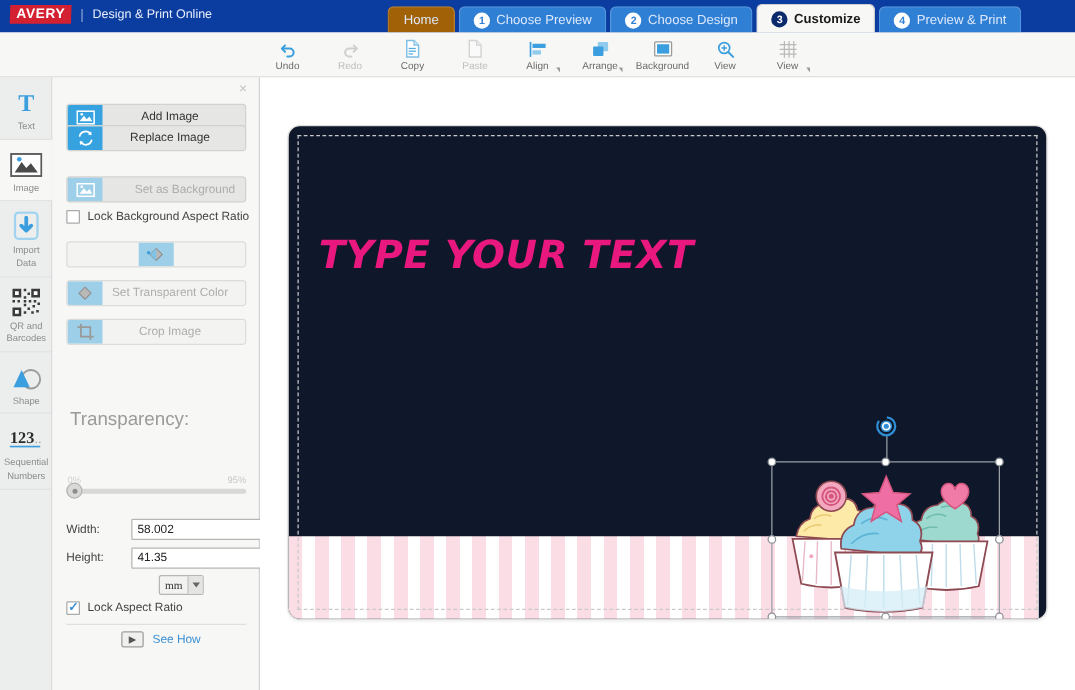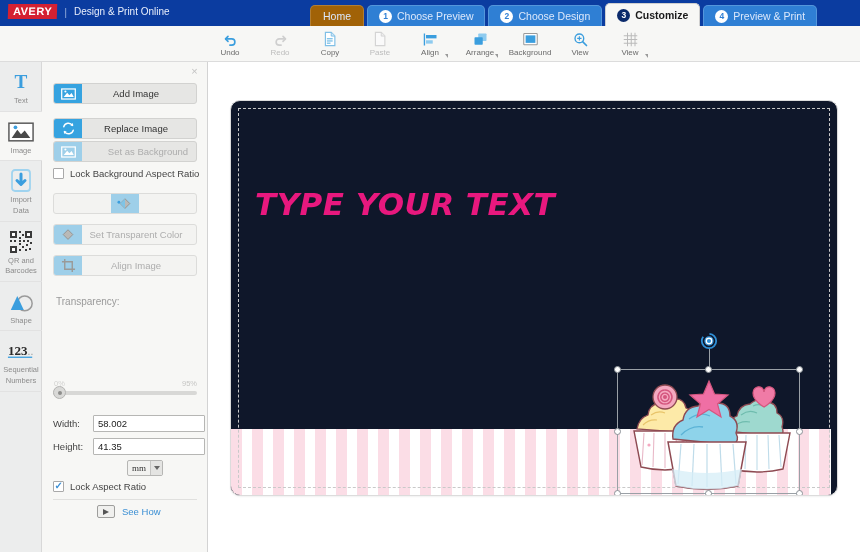--- a/index.html
+++ b/index.html
@@ -105,36 +105,36 @@
   .chkbox {
     width: 11px; height: 11px; border: 1px solid #a9a9a9; background: #fff;
     border-radius: 1px; flex: 0 0 auto; position: relative;
   }
   .chkbox.checked::after {
     content: "✓"; position: absolute; left: 0.5px; top: -2.5px;
     font-size: 10px; color: #3b8fd4; font-weight: bold;
   }
   .chk-label { font-size: 9.5px; color: #444; }
 
-  .ptext { position: absolute; font-size: 10px; color: #9a9a9a; }
+  .ptext { position: absolute; font-size: 15px; color: #9a9a9a; margin-top: 31px; }
 
   .slider-wrap { position: absolute; left: 11px; top: 322px; width: 144px; }
   .slider-track { position: absolute; left: 0; top: 7px; width: 144px; height: 4px; background: #d8d8d6; border-radius: 2px; }
   .slider-knob {
     position: absolute; left: 0px; top: 2px; width: 13px; height: 13px; border-radius: 50%;
     background: #d9d9d7; border: 1px solid #b4b4b2; cursor: pointer;
   }
   .slider-knob::after {
     content:""; position:absolute; left:4px; top:4px; width:4px; height:4px;
     border-radius:50%; background:#8e8e8c;
   }
   .slider-min { position: absolute; left: 1px; top: -5px; font-size: 7.5px; color: #d2d2d0; }
   .slider-max { position: absolute; right: 0px; top: -5px; font-size: 7.5px; color: #c6c6c4; }
 
-  .field-row { position: absolute; left: 11px; display: flex; align-items: center; gap: 6px; }
+  .field-row { position: absolute; left: 11px; display: flex; align-items: center; gap: 18px; }
   .field-label { font-size: 9.5px; color: #444; width: 34px; }
   .field-input {
     width: 112px; height: 17px; border: 1px solid #b6b6b4; background: #fff;
     font-size: 9.5px; color: #222; padding: 0 4px; font-family: "Liberation Sans", sans-serif;
     border-radius: 1px;
   }
   .unit-select {
     position: absolute; left: 85px; top: 398px; width: 36px; height: 16px;
     border: 1px solid #b6b6b4; background: #f2f2f0; border-radius: 2px;
     display: flex; align-items: center; cursor: pointer; font-family: Liberation Serif, serif;
@@ -447,21 +447,21 @@
       <span class="pico">
         <svg width="15" height="12" viewBox="0 0 17 13">
             <rect x="0.8" y="0.8" width="15.4" height="11.4" fill="none" stroke="#ffffff" stroke-width="1.4"></rect>
             <path d="M3 10 L7 5 L9.5 8 L12 5.5 L14.5 10 Z" fill="#ffffff"></path>
             <circle cx="5" cy="3.6" r="1.2" fill="#ffffff"></circle>
           </svg>
       </span>
       <span class="plabel">Add Image</span>
     </div>
 
-    <div class="pbtn" style="top:56px;">
+    <div class="pbtn" style="top:38px;">
       <span class="pico">
         <svg width="15" height="13" viewBox="0 0 17 15">
             <path d="M3 5.5 a5.5 5.5 0 0 1 10 -1.5" fill="none" stroke="#fff" stroke-width="1.6" stroke-linecap="round"></path>
             <path d="M13.6 1.2 l0.4 3.4 l-3.4 -0.5" fill="#fff"></path>
             <path d="M14 9.5 a5.5 5.5 0 0 1 -10 1.5" fill="none" stroke="#fff" stroke-width="1.6" stroke-linecap="round"></path>
             <path d="M3.4 13.8 l-0.4 -3.4 l3.4 0.5" fill="#fff"></path>
           </svg>
       </span>
       <span class="plabel">Replace Image</span>
     </div>
@@ -502,21 +502,21 @@
       <span class="plabel">Set Transparent Color</span>
     </div>
 
     <div class="pbtn ghost muted" style="top:193px;">
       <span class="pico">
         <svg width="15" height="15" viewBox="0 0 16 16">
             <path d="M4 1 v11 h11" fill="none" stroke="#9a9a98" stroke-width="1.5"></path>
             <path d="M1 4 h11 v11" fill="none" stroke="#9a9a98" stroke-width="1.5"></path>
           </svg>
       </span>
-      <span class="plabel">Align Image</span>
+      <span class="plabel">Crop Image</span>
     </div>
 
     <div class="ptext" style="left:14px; top:234px;">Transparency:</div>
 
     <div class="slider-wrap">
       <span class="slider-min">0%</span>
       <span class="slider-max">95%</span>
       <div class="slider-track"></div>
       <div class="slider-knob"></div>
     </div>

